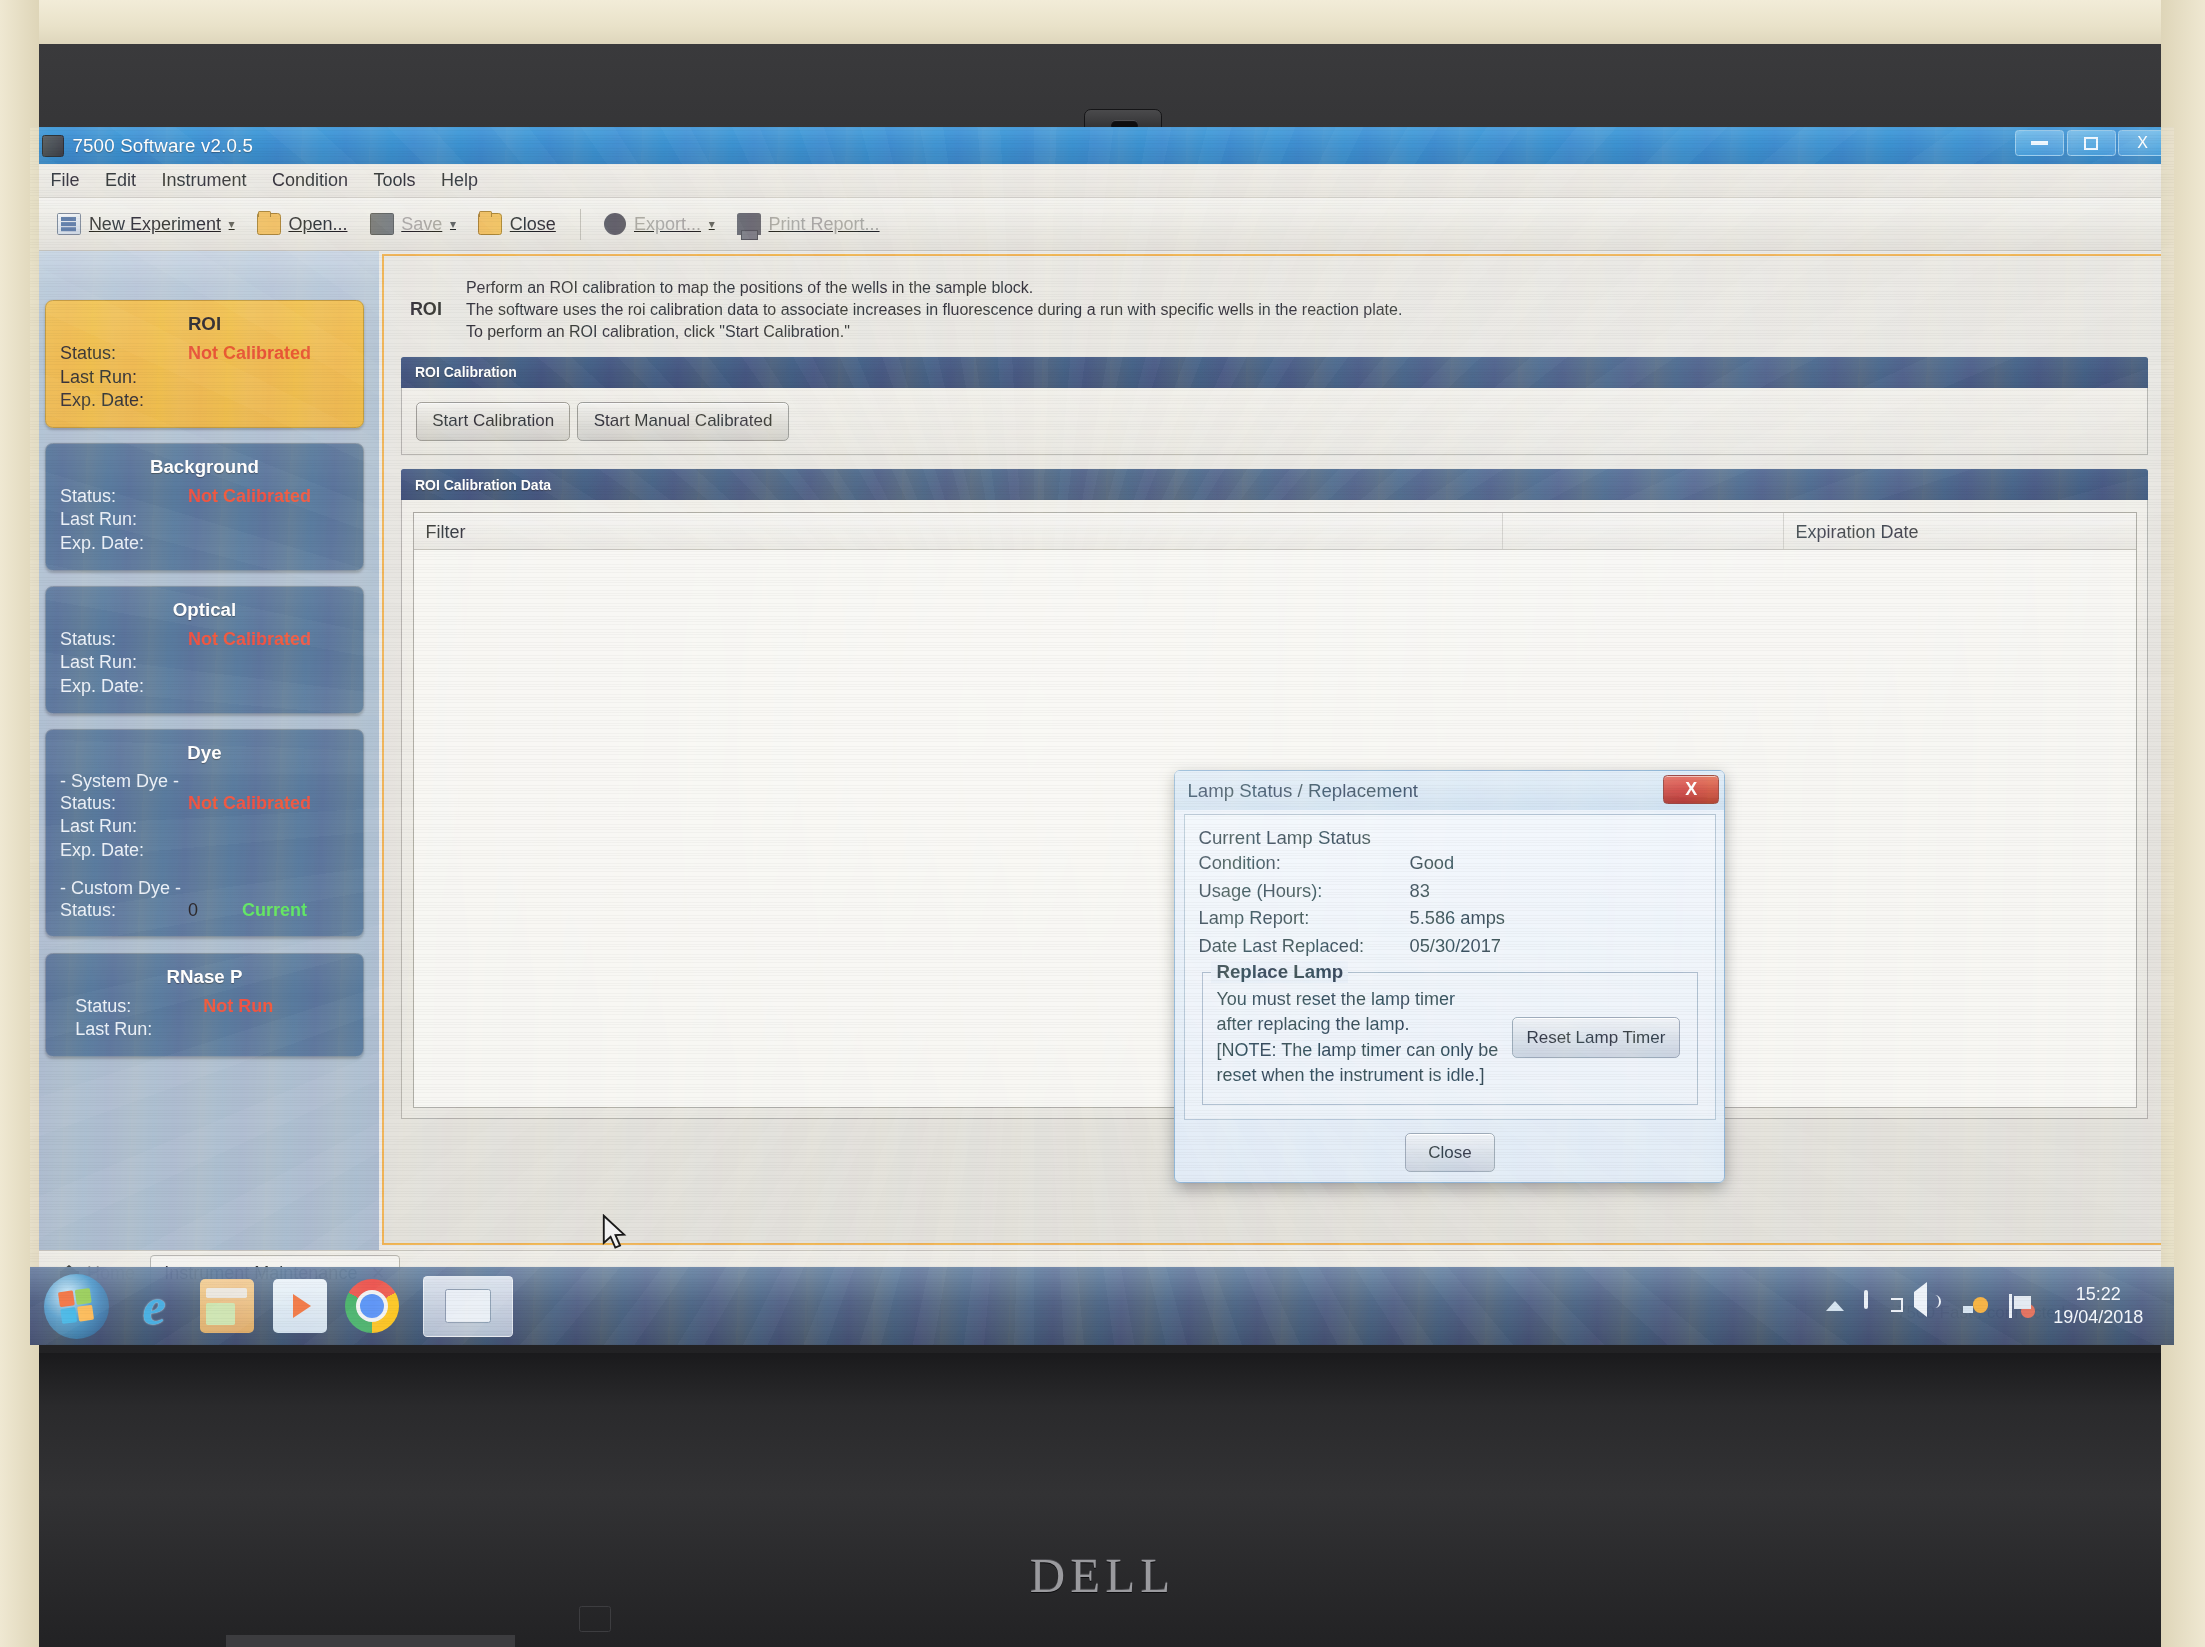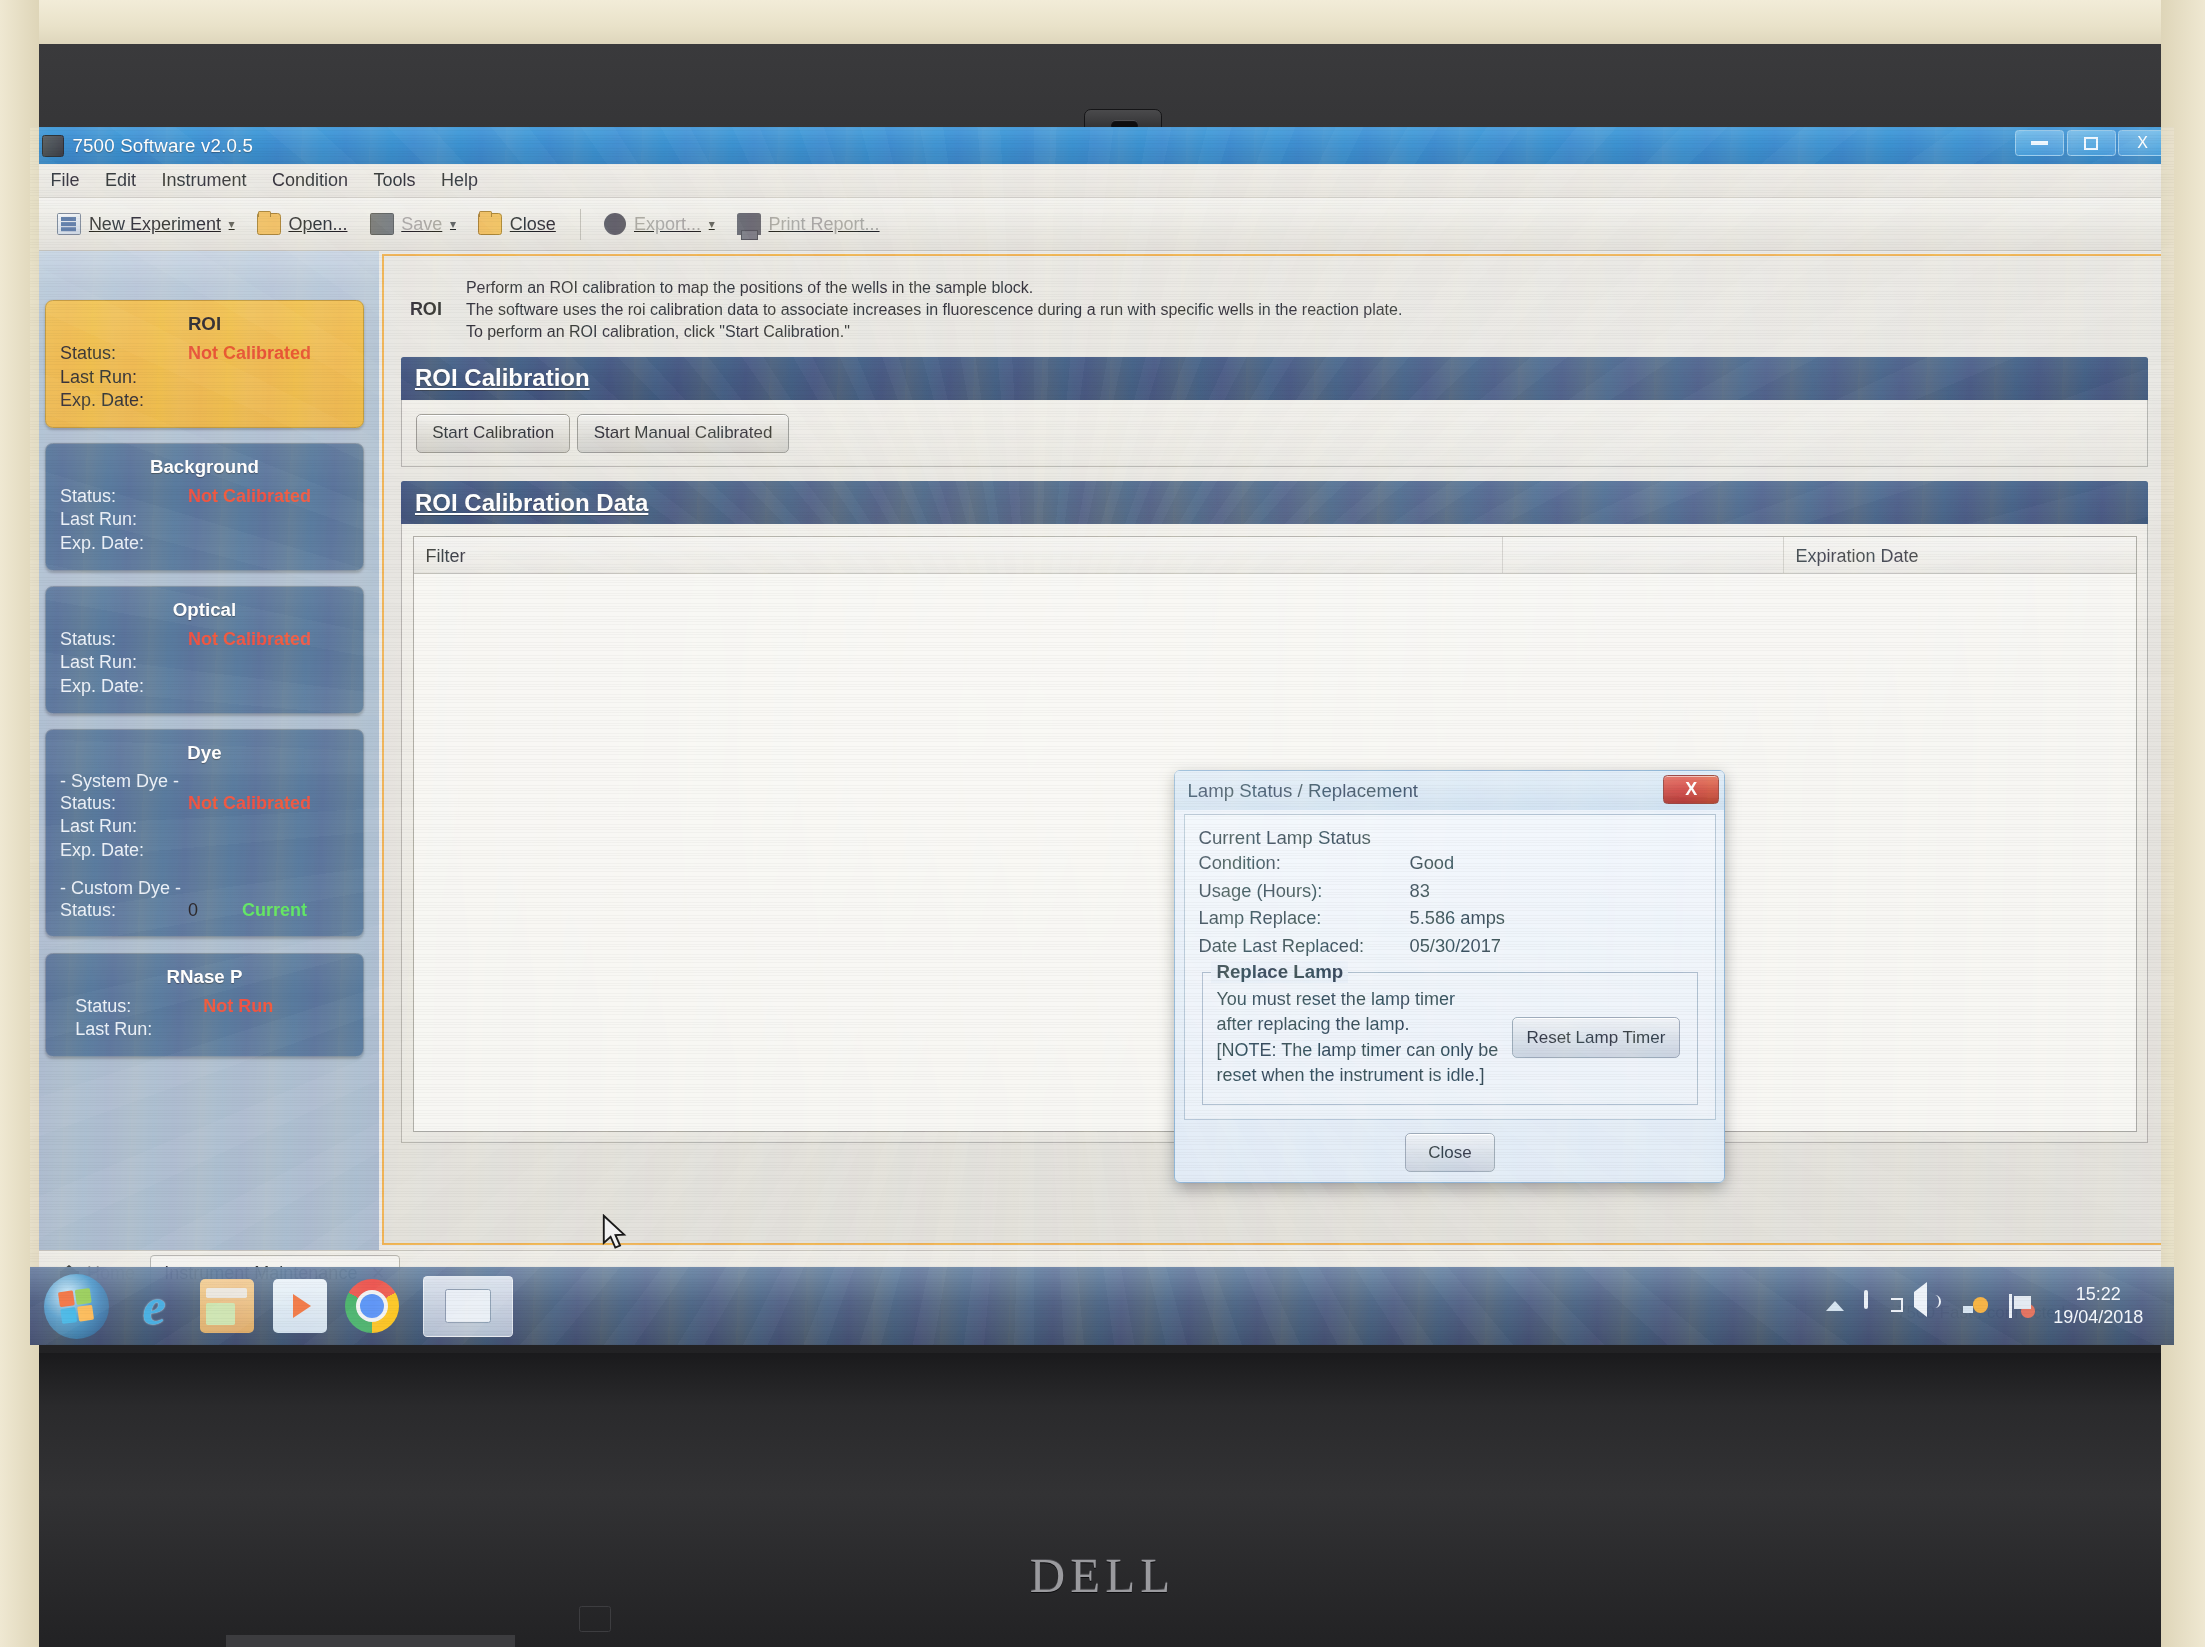--- a/index.html
+++ b/index.html
@@ -178,24 +178,23 @@
     border-left: 2.6px solid #efa93a;
     margin: 3.4px 5.1px 5.1px 3.4px;
   }
   .desc-block { display: flex; align-items: flex-start; padding: 12px 8.5px 8.5px 15.3px; gap: 12px; }
   .desc-tag { font-size: 18px; font-weight: bold; color:#15171b; padding-top: 22px; width: 44px; }
   .desc-lines { font-size: 16px; color:#15171b; line-height: 1.38; }
 
   .section { margin: 5.1px 6.8px 0 6.8px; }
   .section-head {
     background: linear-gradient(180deg,#2e4a74 0%, #27406a 50%, #223a63 100%);
-    color:#fff; font-weight: bold; font-size: 24px;
+    color:#fff; font-weight: bold; font-size: 14px;
     padding: 7.7px 13.6px; border-radius: 2.6px 2.6px 0 0;
     text-shadow: 0 0.9px 0.9px rgba(0,0,0,.45);
-    text-decoration: underline;
   }
   .section-body {
     border: 0.9px solid #a9a7a1; border-top: none;
     background: linear-gradient(180deg,#eeece6,#e4e2db);
     padding: 13.6px;
   }
   .btnrow { display: flex; gap: 7px; }
   .btn {
     background: linear-gradient(180deg,#f0efeb 0%, #dcdad4 48%, #c9c7c1 100%);
     border: 0.9px solid #8c8a85; border-radius: 5.1px;
@@ -579,21 +578,21 @@
                 <div class="group-legend" style="font-weight:normal;">Current Lamp Status</div>
                 <div class="kv">
                   <span class="k">Condition:</span>
                   <span class="v">Good</span>
                 </div>
                 <div class="kv">
                   <span class="k">Usage (Hours):</span>
                   <span class="v">83</span>
                 </div>
                 <div class="kv">
-                  <span class="k">Lamp Replace:</span>
+                  <span class="k">Lamp Report:</span>
                   <span class="v">5.586 amps</span>
                 </div>
                 <div class="kv">
                   <span class="k">Date Last Replaced:</span>
                   <span class="v">05/30/2017</span>
                 </div>
 
                 <div class="fieldset">
                   <div class="legend">Replace Lamp</div>
                   <div class="fs-row">

